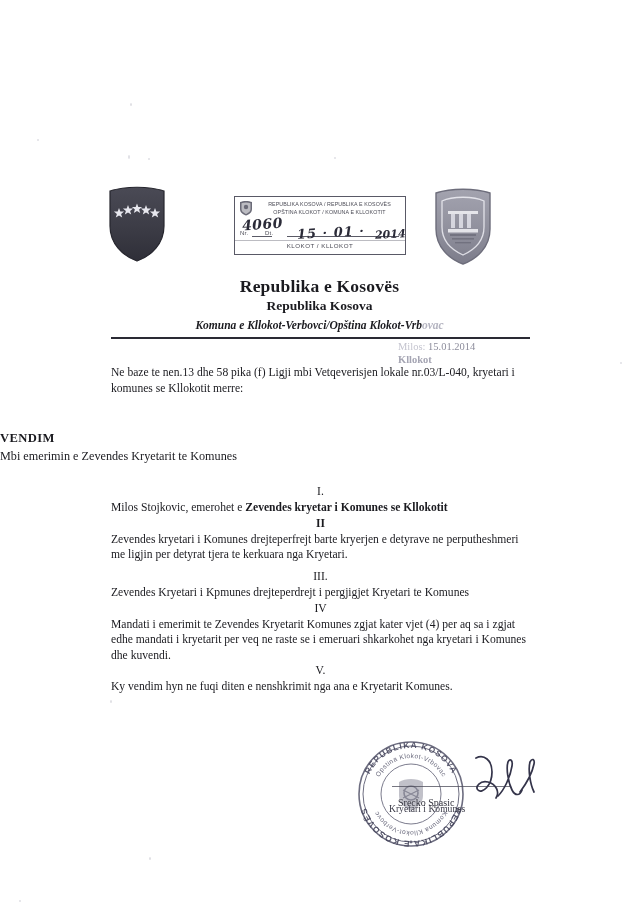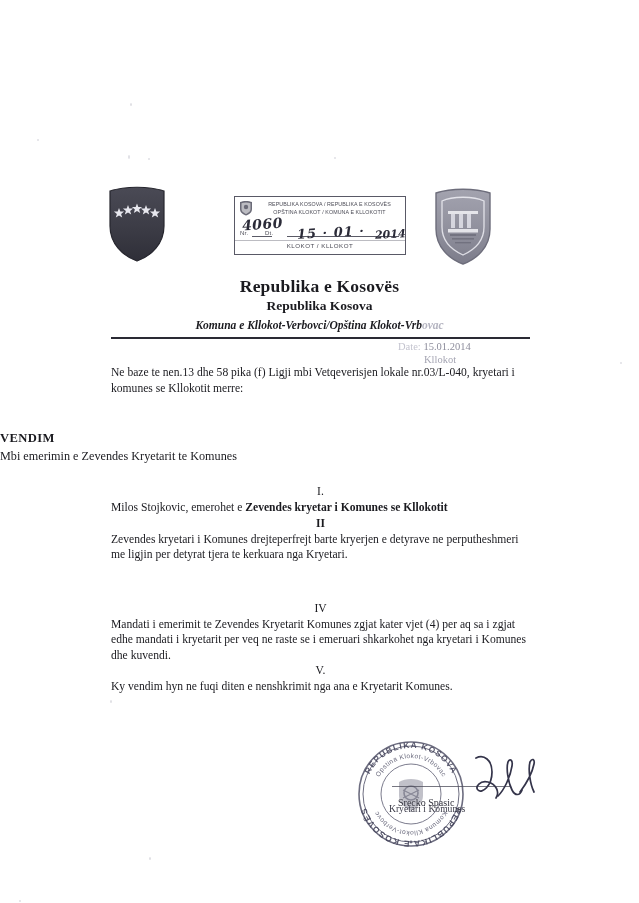--- a/index.html
+++ b/index.html
@@ -193,22 +193,22 @@
     width: 140px;
     font-size: 10.5px;
     color: #b9b9c6;
     line-height: 13px;
   }
   .date-block .d-row { white-space: nowrap; }
   .date-block .d-label { color: #c4c4cf; }
   .date-block .d-value { color: #8d8d9c; }
   .date-block .d-place {
     display: block;
-    margin-left: 26px;
     color: #a5a5b3;
+    font-weight: bold;
   }
 
   
   .body-wrap {
     position: absolute;
     left: 111px;
     width: 419px;
     top: 365px;
   }
   .para {
@@ -392,21 +392,21 @@
   <div class="title-main">Republika e Kosovës</div>
   <div class="title-sub">Republika Kosova</div>
 
   <div class="muni-line">
     <span>Komuna e Kllokot-Verbovci/Opština Klokot-Vrb</span><span class="fade-tail">ovac</span>
   </div>
   <div class="rule"></div>
 
   <div class="date-block">
     <div class="d-row">
-      <span class="d-label">Date:</span>
+      <span class="d-label">Milos:</span>
       <span class="d-value">15.01.2014</span>
     </div>
     <span class="d-place">Kllokot</span>
   </div>
 
   <div class="body-wrap">
     <p class="para">Ne baze te nen.13 dhe 58 pika (f) Ligji mbi Vetqeverisjen lokale  nr.03/L-040, kryetari i komunes se Kllokotit merre:</p>
   </div>
 
   <div class="block-vendim">
@@ -419,20 +419,24 @@
     <p class="para">
       <span>Milos Stojkovic,  emerohet e </span><span class="b">Zevendes kryetar  i  Komunes se  Kllokotit</span>
     </p>
   </div>
 
   <div class="sec" style="top:516px;">
     <p class="roman b">II</p>
     <p class="para">Zevendes kryetari i Komunes  drejteperfrejt barte  kryerjen e detyrave  ne perputheshmeri me ligjin per detyrat tjera te kerkuara nga Kryetari.</p>
   </div>
 
+  <div class="sec" style="top:569px;">
+    <p class="roman">III.</p>
+    <p class="para">Zevendes Kryetari i Kpmunes drejteperdrejt i pergjigjet Kryetari te Komunes</p>
+  </div>
 
   <div class="sec" style="top:601px;">
     <p class="roman">IV</p>
     <p class="para">Mandati i emerimit te Zevendes Kryetarit Komunes zgjat kater vjet (4)  per aq sa i zgjat edhe mandati i kryetarit  per veq ne raste se i emeruari shkarkohet nga kryetari  i Komunes dhe kuvendi.</p>
   </div>
 
   <div class="sec" style="top:663px;">
     <p class="roman">V.</p>
     <p class="para">Ky vendim hyn ne fuqi diten e nenshkrimit  nga ana e Kryetarit Komunes.</p>
   </div>

